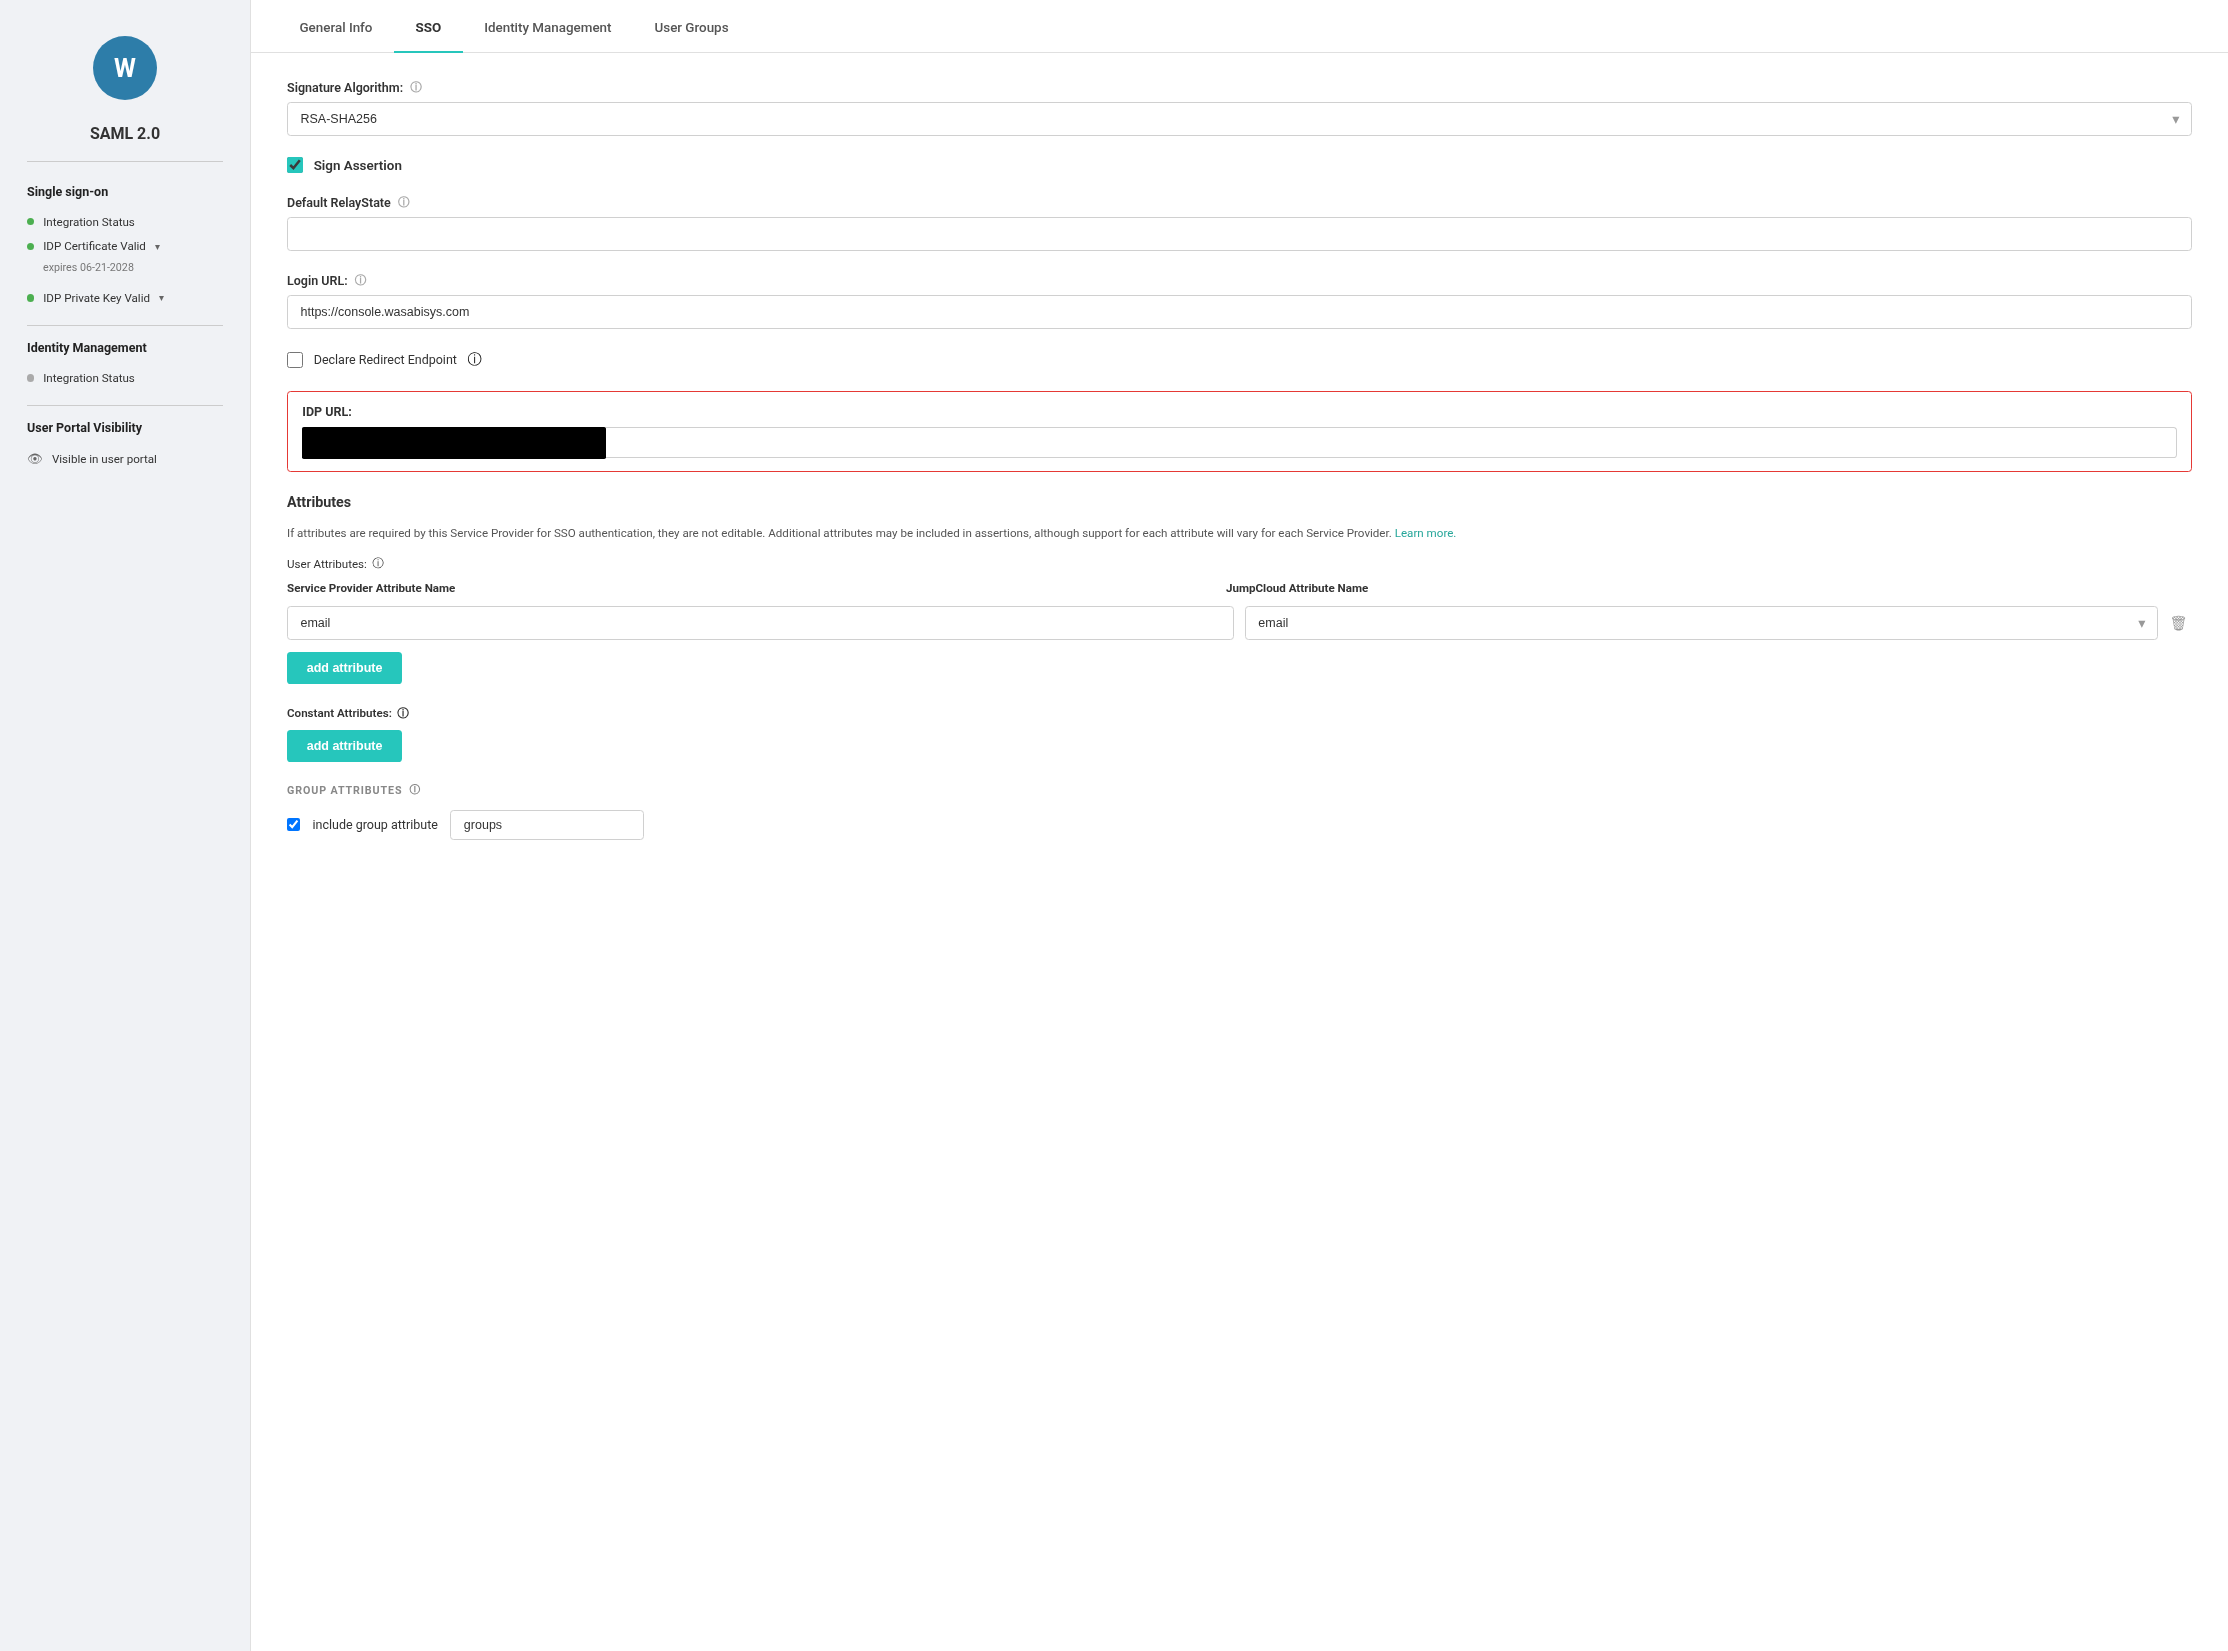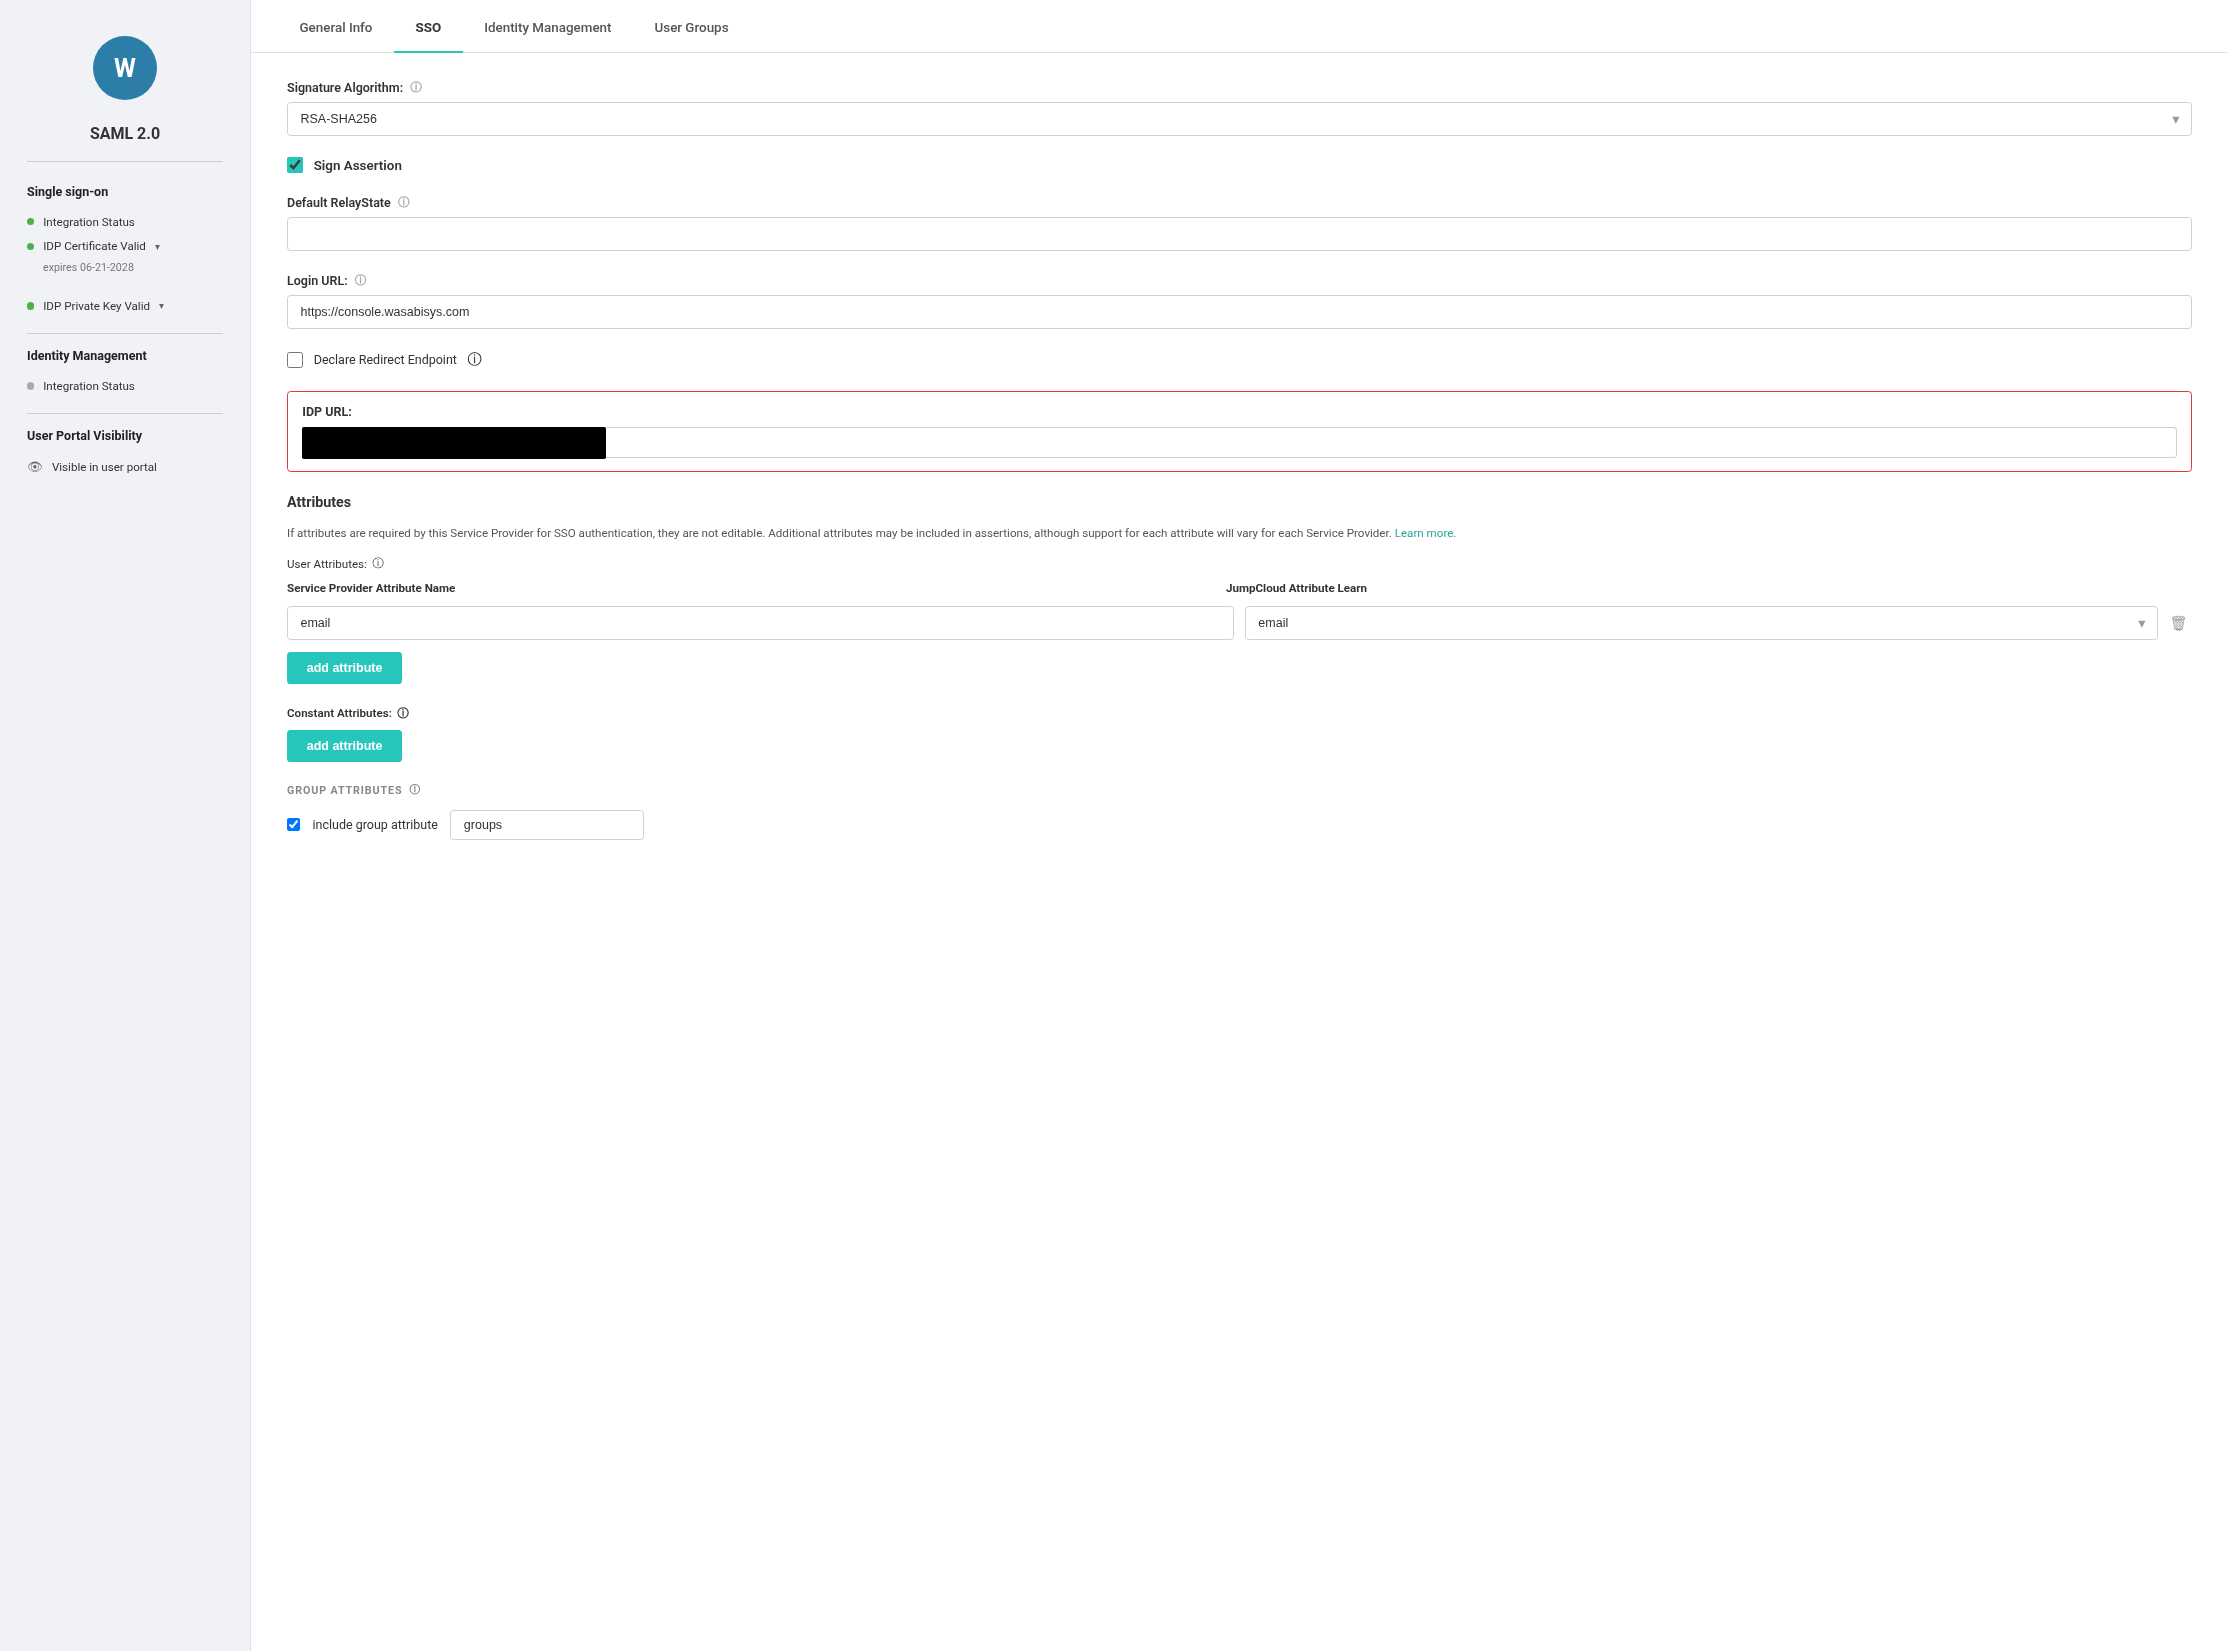--- a/index.html
+++ b/index.html
@@ -73,21 +73,21 @@
     }
     .sidebar-item .chevron {
       font-size: 9.9px;
       color: #666;
     }
     .sidebar-sub {
       font-size: 10.7px;
       color: #777;
       padding-left: 16px;
       margin-top: 1.8px;
-      margin-bottom: 20px;
+      margin-bottom: 12px;
     }
     .sidebar-divider {
       border: none;
       border-top: 0.9px solid #ccc;
       margin: 14.3px 0;
     }
     .sidebar-eye-item {
       display: flex;
       align-items: center;
       gap: 9px;
@@ -488,21 +488,21 @@
     <div class="user-attrs-label">
       <span>User Attributes:</span>
       <span class="info-icon">ⓘ</span>
     </div>
 
     <div class="attr-headers-row">
       <div class="attr-col">
         <div class="attr-col-header">Service Provider Attribute Name</div>
       </div>
       <div class="attr-col">
-        <div class="attr-col-header">JumpCloud Attribute Learn</div>
+        <div class="attr-col-header">JumpCloud Attribute Name</div>
       </div>
       <div style="width:27px;"></div>
     </div>
 
     <div class="attr-row">
       <div class="attr-col">
         <input type="text" class="form-control" value="email" style="">
       </div>
       <div class="attr-col right">
         <div class="attr-select-wrapper">

